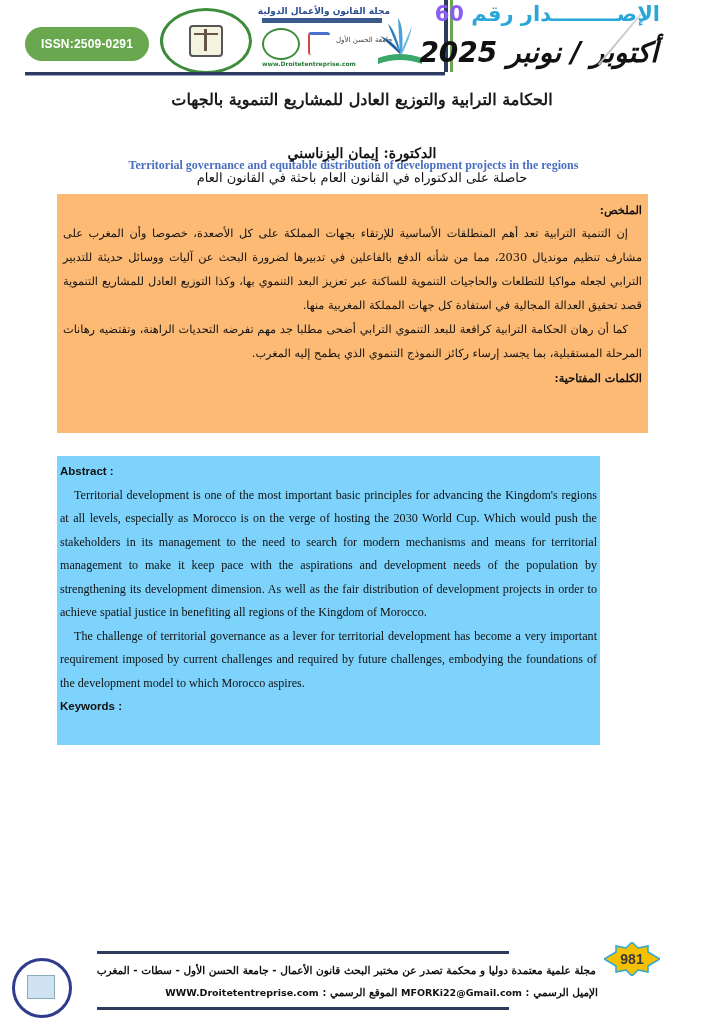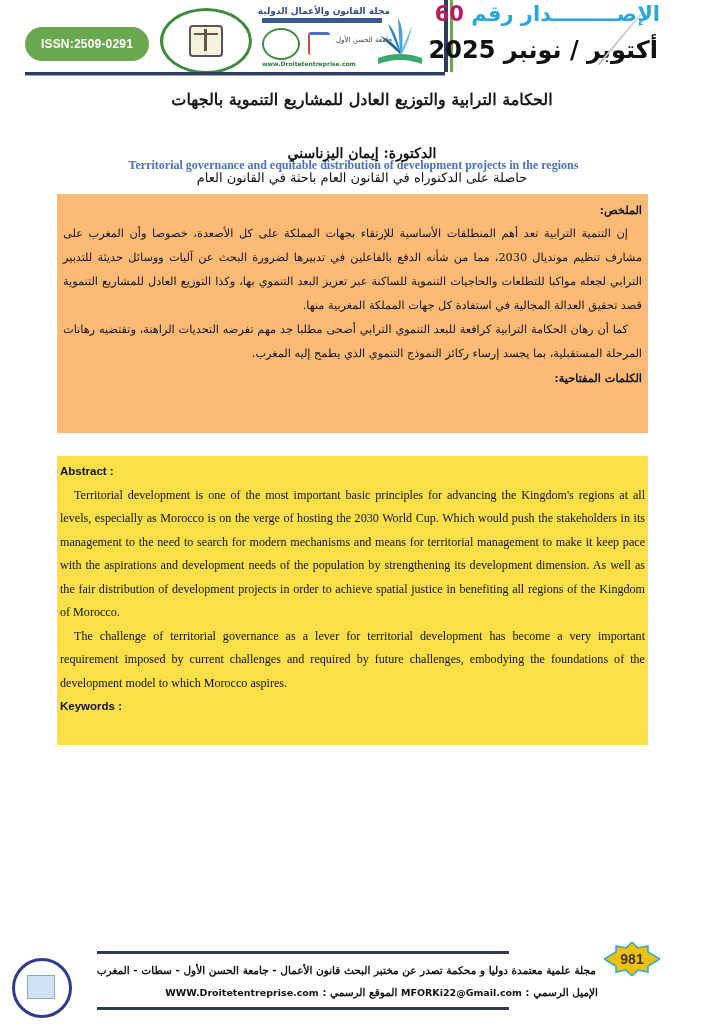--- a/index.html
+++ b/index.html
@@ -29,44 +29,44 @@
   .jl-uni-text { position: absolute; left: 80px; top: 30px; font-size: 7px; color: #444; direction: rtl; white-space: nowrap; }
   .jl-url { position: absolute; left: 6px; top: 54px; font-size: 6px; color: #2a7a3a; font-weight: bold; white-space: nowrap; }
   .jl-book { position: absolute; left: 118px; top: 8px; width: 52px; height: 54px; }
 
   .vbar1 { position: absolute; left: 444px; top: 0; width: 4px; height: 72px; background: #2f3b5c; }
   .vbar2 { position: absolute; left: 450px; top: 0; width: 3px; height: 72px; background: #6aa84f; }
   .issue {
     position: absolute; right: 64px; top: 2px; direction: rtl; white-space: nowrap;
     font-size: 21px; font-weight: bold; color: #2aa7d8; font-family: "DejaVu Sans", sans-serif;
   }
-  .issue .num { color: #be185d; }
+  .issue .num { color: #8b5cf6; }
   .issue-date {
     position: absolute; right: 66px; top: 36px; direction: rtl; white-space: nowrap;
-    font-size: 24px; font-weight: bold; color: #111; font-family: "DejaVu Sans", sans-serif;
+    font-size: 28px; font-weight: bold; color: #111; font-family: "DejaVu Sans", sans-serif; font-style: italic;
   }
   .diag { position: absolute; left: 640px; top: 14px; width: 2px; height: 66px; background: linear-gradient(#ddd, #bbb); transform: rotate(40deg); transform-origin: top; }
   .header-rule { position: absolute; left: 25px; top: 72px; width: 420px; height: 3px; background: #2f3b5c; }
   .header-rule2 { position: absolute; left: 25px; top: 75px; width: 420px; height: 1px; background: #8fa8d0; }
 
   
   .title-ar { position: absolute; left: 0; width: 724px; top: 90px; text-align: center; direction: rtl; font-family: "DejaVu Serif", serif; font-weight: bold; font-size: 16px; color: #1a1a1a; }
   .title-en { position: absolute; left: 0; width: 707px; top: 122px; text-align: center; font-family: "Liberation Serif", serif; font-weight: bold; font-size: 12px; color: #4a6fc0; margin-top: 36px; }
   .author { position: absolute; left: 0; width: 724px; top: 145px; text-align: center; direction: rtl; font-family: "DejaVu Serif", serif; font-weight: bold; font-size: 14px; }
   .affil { position: absolute; left: 0; width: 724px; top: 170px; text-align: center; direction: rtl; font-family: "DejaVu Serif", serif; font-size: 13px; }
 
   
   .ar-box { position: absolute; left: 57px; top: 194px; width: 591px; height: 239px; background: #fdba74; }
   .ar-content { position: absolute; right: 6px; left: 6px; top: 4px; direction: rtl; text-align: justify; font-family: "DejaVu Serif", serif; font-size: 11.3px; line-height: 24px; color: #111; }
   .ar-content .h { font-weight: bold; }
   .ar-content .p { text-indent: 14px; margin: 0; }
   .ar-content .kw { margin: 0; }
 
   
-  .en-box { position: absolute; left: 57px; top: 456px; width: 591px; height: 289px; background: #fde047; }
+  .en-box { position: absolute; left: 57px; top: 456px; width: 543px; height: 289px; background: #7dd3fc; }
   .en-content { position: absolute; left: 3px; right: 3px; top: 4px; font-family: "Liberation Serif", serif; font-size: 12.1px; line-height: 23.5px; color: #111; text-align: justify; }
   .en-content .h { font-weight: bold; font-family: "Liberation Sans", sans-serif; font-size: 11.5px; }
   .en-content .p { text-indent: 14px; margin: 0; }
   .en-content .kw { margin: 0; white-space: nowrap; font-size: 11.6px; }
 
   
   .f-rule-top { position: absolute; left: 97px; top: 951px; width: 412px; height: 3px; background: #2f3b5c; }
   .f-rule-bot { position: absolute; left: 97px; top: 1007px; width: 412px; height: 3px; background: #2f3b5c; }
   .f-line1 { position: absolute; right: 128px; top: 964px; direction: rtl; white-space: nowrap; font-family: "DejaVu Serif", serif; font-size: 10.5px; font-weight: bold; }
   .f-line2 { position: absolute; right: 126px; top: 986px; direction: rtl; white-space: nowrap; font-family: "DejaVu Serif", serif; font-size: 10.5px; font-weight: bold; }

